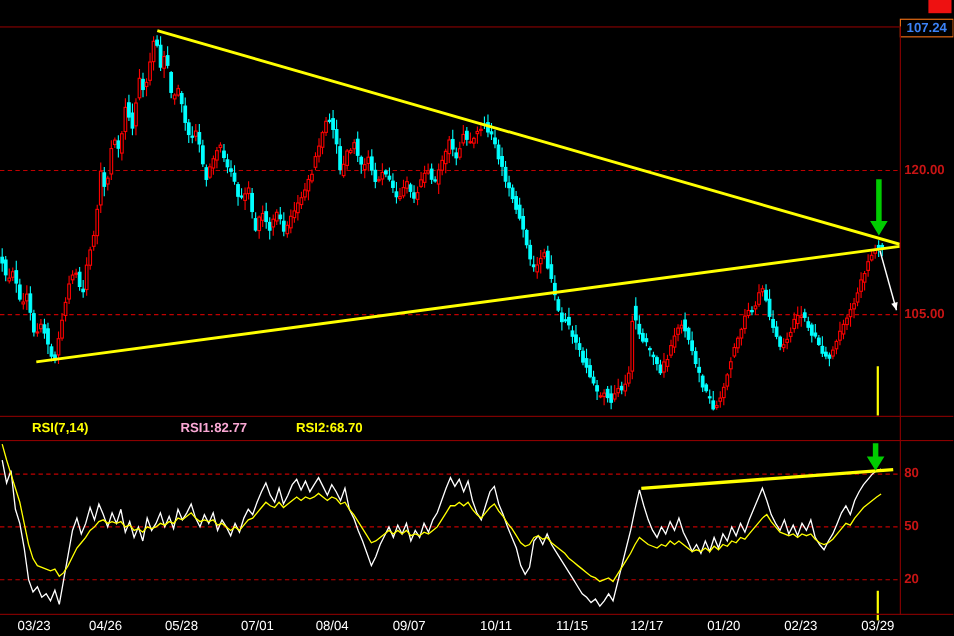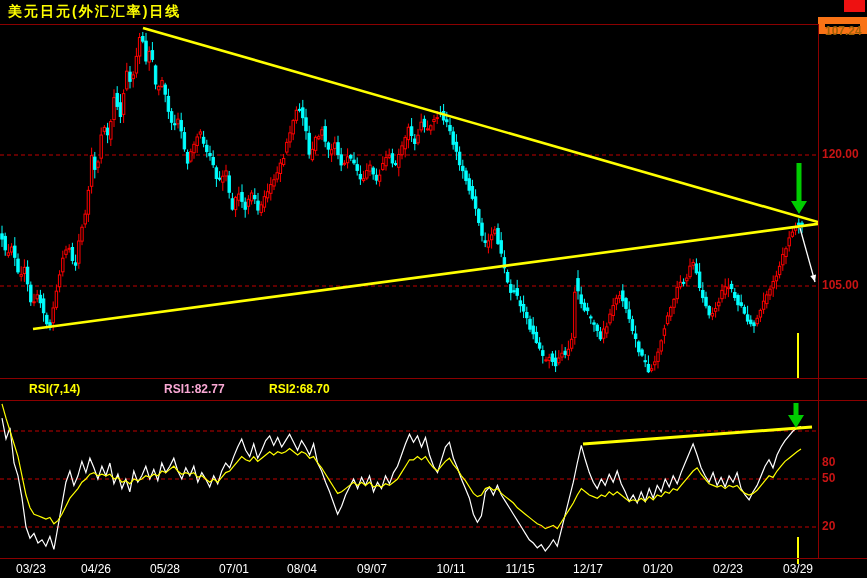--- a/index.html
+++ b/index.html
@@ -8,22 +8,22 @@
     position: relative; width: 867px; height: 578px; background: #000;
     overflow: hidden; font-family: "Liberation Sans", sans-serif;
   }
   .abs { position: absolute; }
   #title {
     left: 8px; top: 3px; color: #ffff00; font-size: 14px; font-weight: bold;
     letter-spacing: 2px;
   }
   #corner-box { right: 2px; top: 0; width: 21px; height: 12px; background: #ee1111; }
   #price-box {
-    left: 818px; top: 17px; width: 49px; height: 17px; border: 7px solid #f97316;
-    color: #a16207; font-size: 12px; font-weight: bold; text-align: center;
+    left: 818px; top: 17px; width: 49px; height: 17px; border: 1px solid #f97316;
+    color: #3b82f6; font-size: 12px; font-weight: bold; text-align: center;
     line-height: 15px; background: #000;
   }
   .hline { height: 1px; background: #8b0000; left: 0; }
   #border-top      { top: 24px;  width: 818px; }
   #sep-rsi-top     { top: 378px; width: 867px; }
   #sep-rsi-bottom  { top: 400px; width: 867px; }
   #border-bottom   { top: 558px; width: 867px; }
   #right-axis-line { left: 818px; top: 24px; width: 1px; height: 535px; background: #8b0000; }
   svg.panel { position: absolute; left: 0; display: block; }
   #main-svg { top: 25px; }
@@ -40,21 +40,20 @@
   .date-label {
     position: absolute; top: 562px; transform: translateX(-50%); color: #ffffff;
     font-size: 12px; font-weight: normal; white-space: nowrap;
   }
   #cur-tick { left: 797px; top: 559px; width: 2px; height: 5px; background: #ffff00; }
 </style>
 </head>
 <body>
 
 <div id="win">
-  <div class="abs" id="title">美元日元(外汇汇率)日线</div>
   <div class="abs" id="corner-box"></div>
   <div class="abs" id="price-box">107.24</div>
 
   <div class="abs hline" id="border-top"></div>
 
   <svg class="panel" id="main-svg" width="818" height="353">
       <line x1="0" y1="130" x2="818" y2="130" stroke="#c00000" stroke-width="1" stroke-dasharray="4 3"></line>
       <line x1="0" y1="261" x2="818" y2="261" stroke="#c00000" stroke-width="1" stroke-dasharray="4 3"></line>
       <line x1="2" y1="200.69612940981662" x2="2" y2="221.9423122768742" stroke="#00ffff" stroke-width="1"></line>
       <rect x="0.8" y="208.86200000000014" width="2.4" height="5.191737640964362" fill="#00ffff" stroke="#00ffff" stroke-width="1"></rect>
@@ -585,21 +584,21 @@
       <line x1="798" y1="136" x2="798" y2="157" stroke="#ffff00" stroke-width="2"></line>
     </svg>
 
   <div class="abs hline" id="border-bottom"></div>
   <div class="abs" id="right-axis-line"></div>
   <div class="abs" id="cur-tick"></div>
 
   <div id="axis-labels">
       <div class="axis-label" style="top: 147px;">120.00</div>
       <div class="axis-label" style="top: 278px;">105.00</div>
-      <div class="axis-label" style="top: 423px; margin-top: 32px;">80</div>
+      <div class="axis-label" style="top: 423px;">80</div>
       <div class="axis-label" style="top: 471px;">50</div>
       <div class="axis-label" style="top: 519px;">20</div>
     </div>
   <div id="date-axis">
       <div class="date-label" style="left: 31px;">03/23</div>
       <div class="date-label" style="left: 96px;">04/26</div>
       <div class="date-label" style="left: 165px;">05/28</div>
       <div class="date-label" style="left: 234px;">07/01</div>
       <div class="date-label" style="left: 302px;">08/04</div>
       <div class="date-label" style="left: 372px;">09/07</div>

